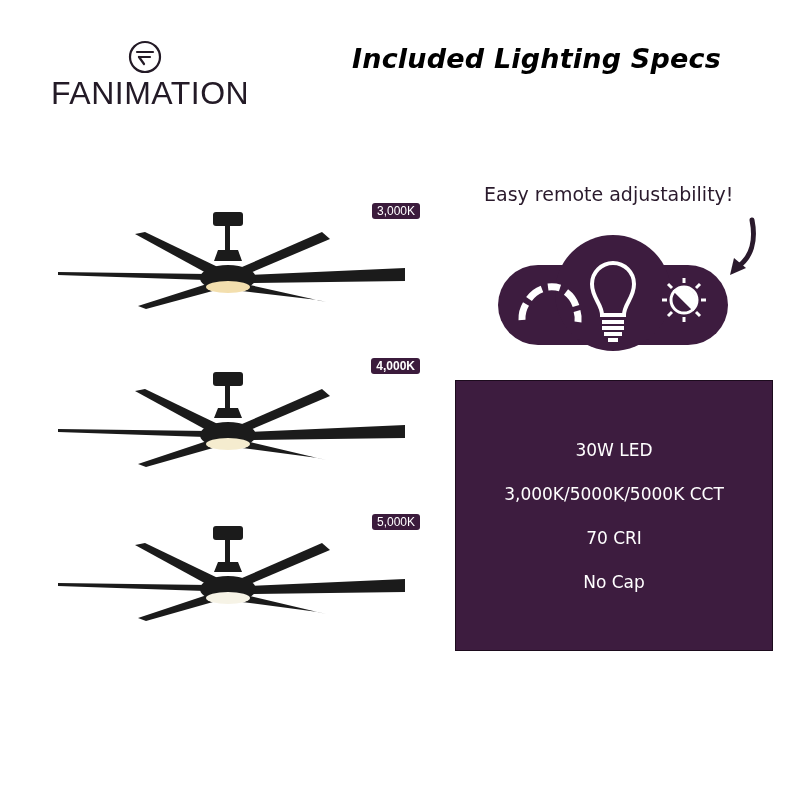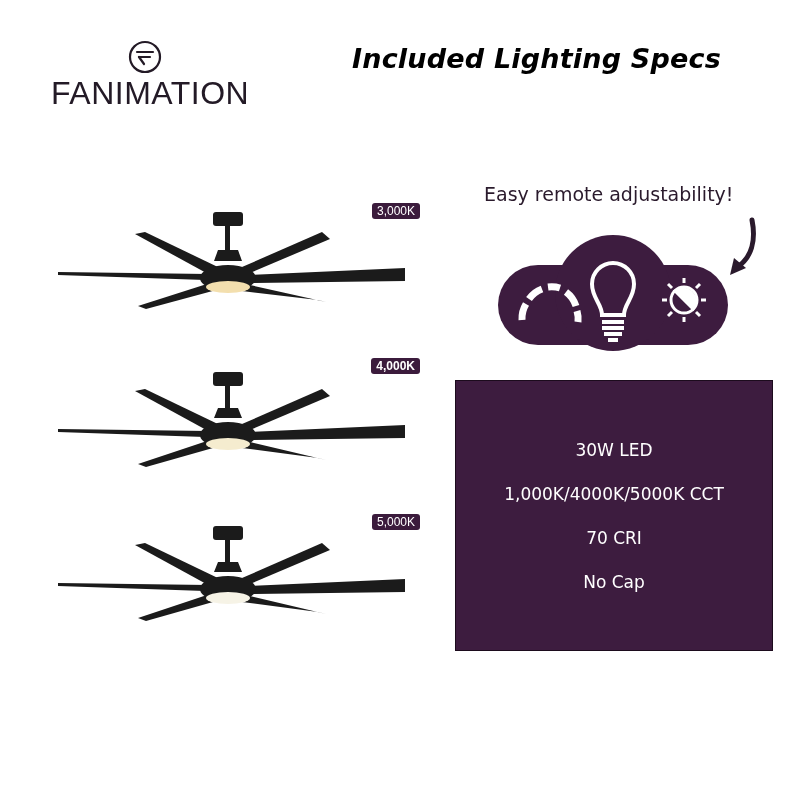--- a/index.html
+++ b/index.html
@@ -152,16 +152,16 @@
   </g>
 
   <g stroke="#2a1a2c" stroke-width="5" fill="none" stroke-linecap="round">
     <path d="M258 40 C262 60 258 78 242 88"></path>
   </g>
   <polygon points="236,95 240,78 252,88" fill="#2a1a2c"></polygon>
 </svg>
 
 <div class="spec-box">
   <div class="spec-line">30W LED</div>
-  <div class="spec-line">1,000K/4000K/5000K CCT</div>
+  <div class="spec-line">3,000K/5000K/5000K CCT</div>
   <div class="spec-line">70 CRI</div>
   <div class="spec-line">No Cap</div>
 </div>
 
 </body></html>

